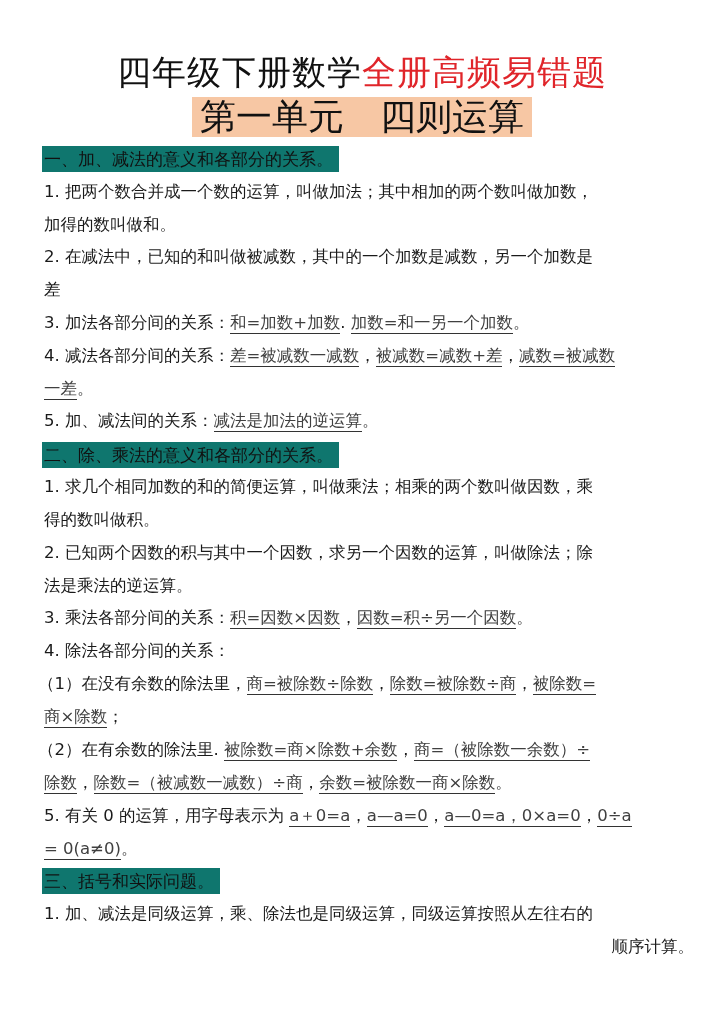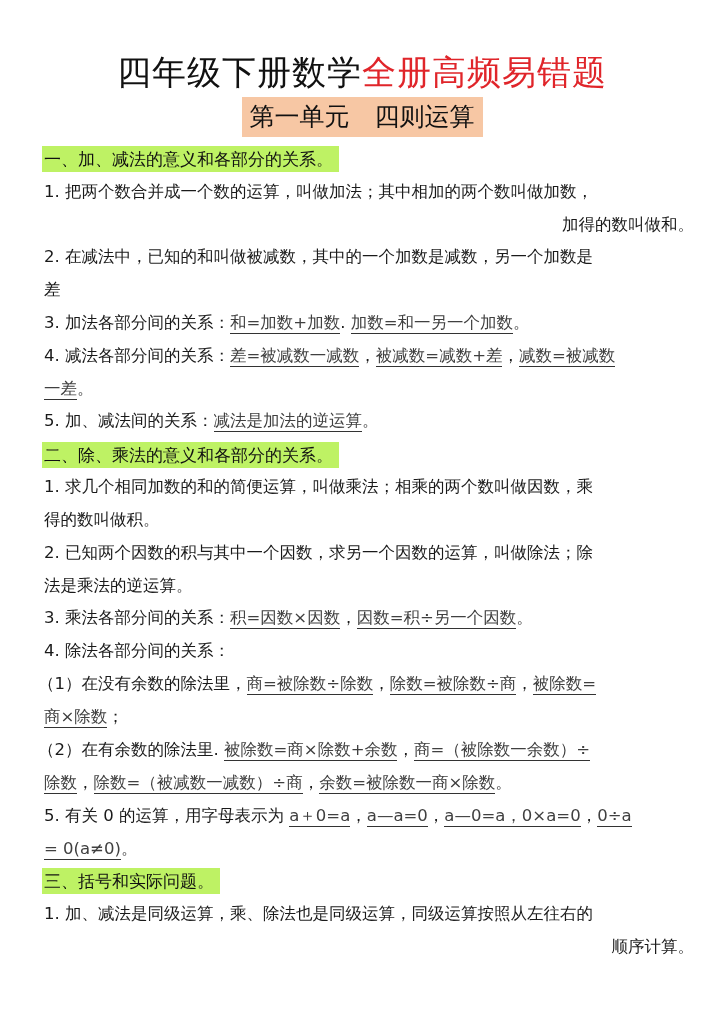--- a/index.html
+++ b/index.html
@@ -10,44 +10,44 @@
     }
     .page { position: absolute; left: 0; top: 0; width: 724px; height: 832px; }
     .title {
       position: absolute; top: 50px; left: 0; width: 724px; text-align: center;
       font-size: 34px; line-height: 44px; letter-spacing: 1px; color: #111;
     }
     .title .red { color: #e0252a; }
     .unit-wrap { position: absolute; top: 97px; left: 0; width: 724px; text-align: center; }
     .unit {
       display: inline-block; background: #f7c7a4; padding: 2px 8px;
-      font-size: 25px; line-height: 36px; color: #111;
+      font-size: 36px; line-height: 36px; color: #111;
     }
     .section {
-      position: absolute; left: 42px; background: #bef264;
+      position: absolute; left: 42px; background: #0f766e;
       font-size: 17px; line-height: 26px; padding: 0 6px 0 2px; color: #111;
     }
     .line {
       position: absolute; left: 44px; width: 650px; font-size: 16.5px; line-height: 24px;
       color: #1a1a1a; white-space: nowrap;
     }
     .u { color: #404040; border-bottom: 1.5px solid #333; padding-bottom: 1px; }
   </style>
 </head>
 <body>
 
 <div class="page">
 
   <div class="title"><span>四年级下册数学</span><span class="red">全册高频易错题</span></div>
 
   <div class="unit-wrap"><span class="unit">第一单元　四则运算</span></div>
 
   <div class="section" style="top:146px;">一、加、减法的意义和各部分的关系。</div>
   <div class="line" style="top:180px;">1. 把两个数合并成一个数的运算，叫做加法；其中相加的两个数叫做加数，</div>
-  <div class="line" style="top:213px;text-align:right;">加得的数叫做和。</div>
+  <div class="line" style="top:213px;">加得的数叫做和。</div>
   <div class="line" style="top:245px;">2. 在减法中，已知的和叫做被减数，其中的一个加数是减数，另一个加数是</div>
   <div class="line" style="top:278px;">差</div>
   <div class="line" style="top:311px;"><span>3. 加法各部分间的关系：</span><span class="u">和=加数+加数</span><span>. </span><span class="u">加数=和一另一个加数</span><span>。</span></div>
   <div class="line" style="top:344px;"><span>4. 减法各部分间的关系：</span><span class="u">差=被减数一减数</span><span>，</span><span class="u">被减数=减数+差</span><span>，</span><span class="u">减数=被减数</span></div>
   <div class="line" style="top:377px;"><span class="u">一差</span><span>。</span></div>
   <div class="line" style="top:409px;"><span>5. 加、减法间的关系：</span><span class="u">减法是加法的逆运算</span><span>。</span></div>
 
   <div class="section" style="top:442px;">二、除、乘法的意义和各部分的关系。</div>
   <div class="line" style="top:475px;">1. 求几个相同加数的和的简便运算，叫做乘法；相乘的两个数叫做因数，乘</div>
   <div class="line" style="top:508px;">得的数叫做积。</div>

